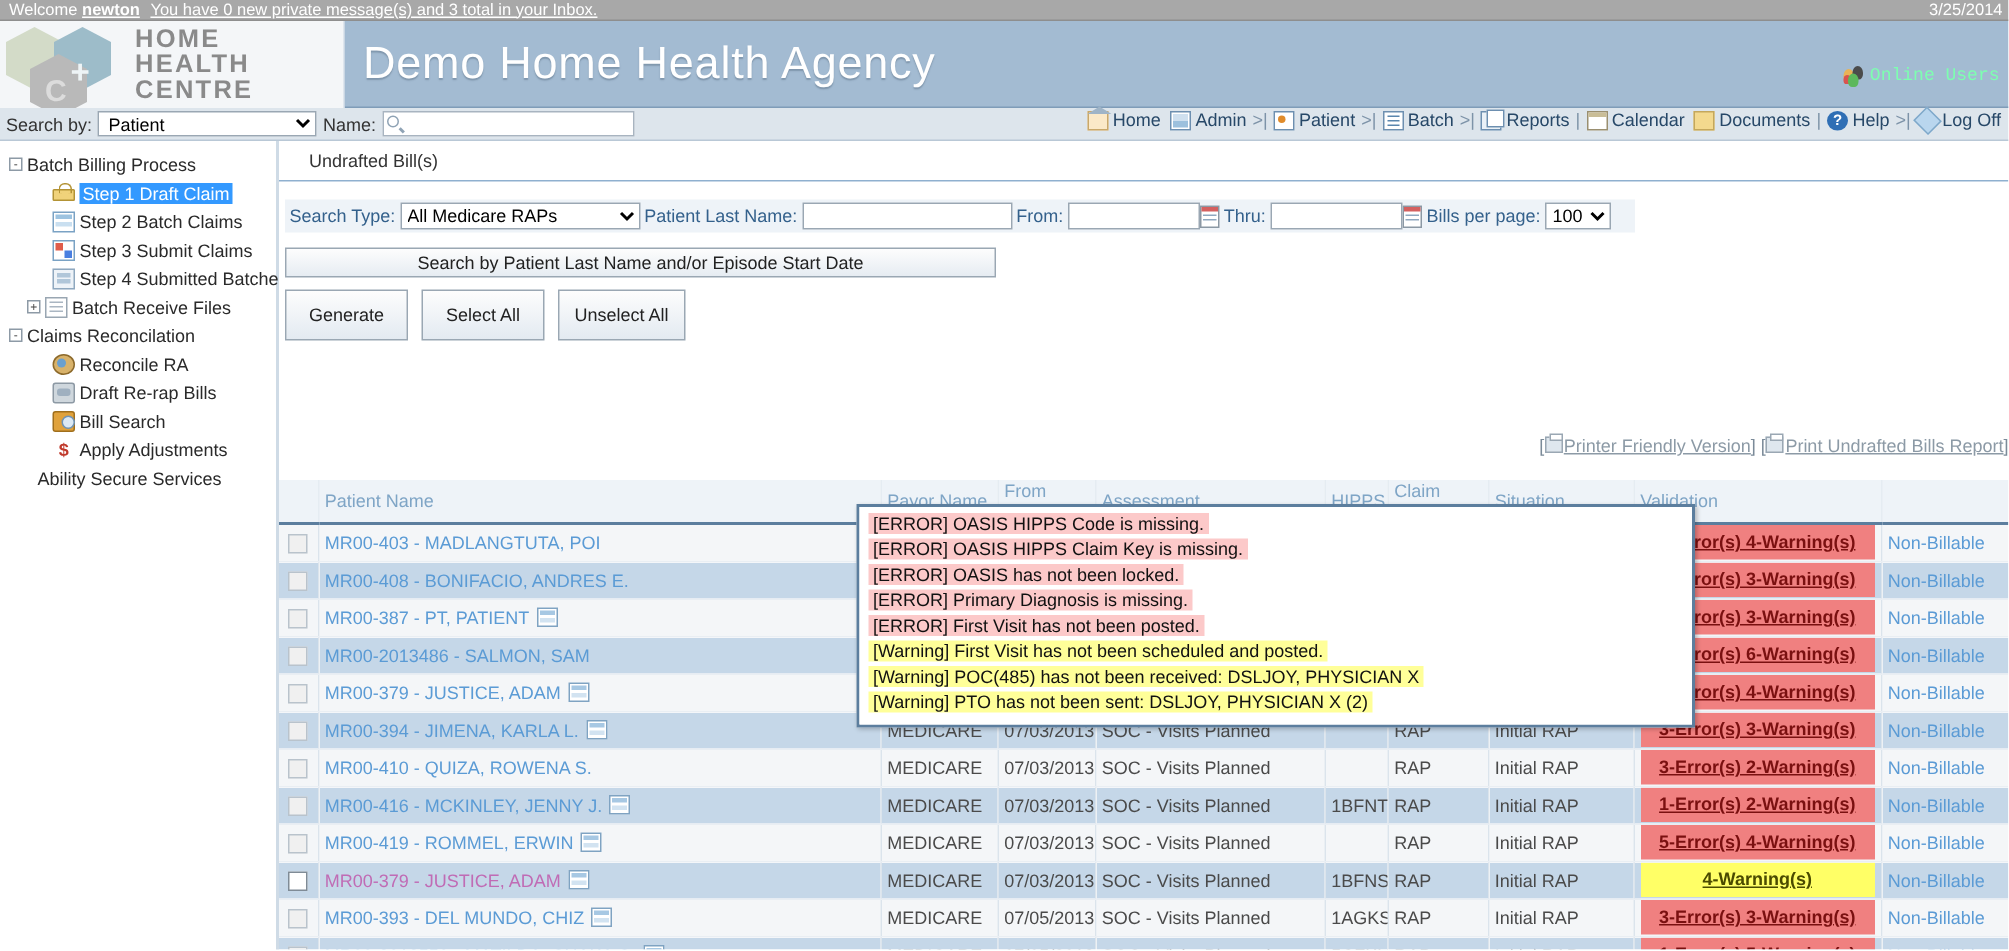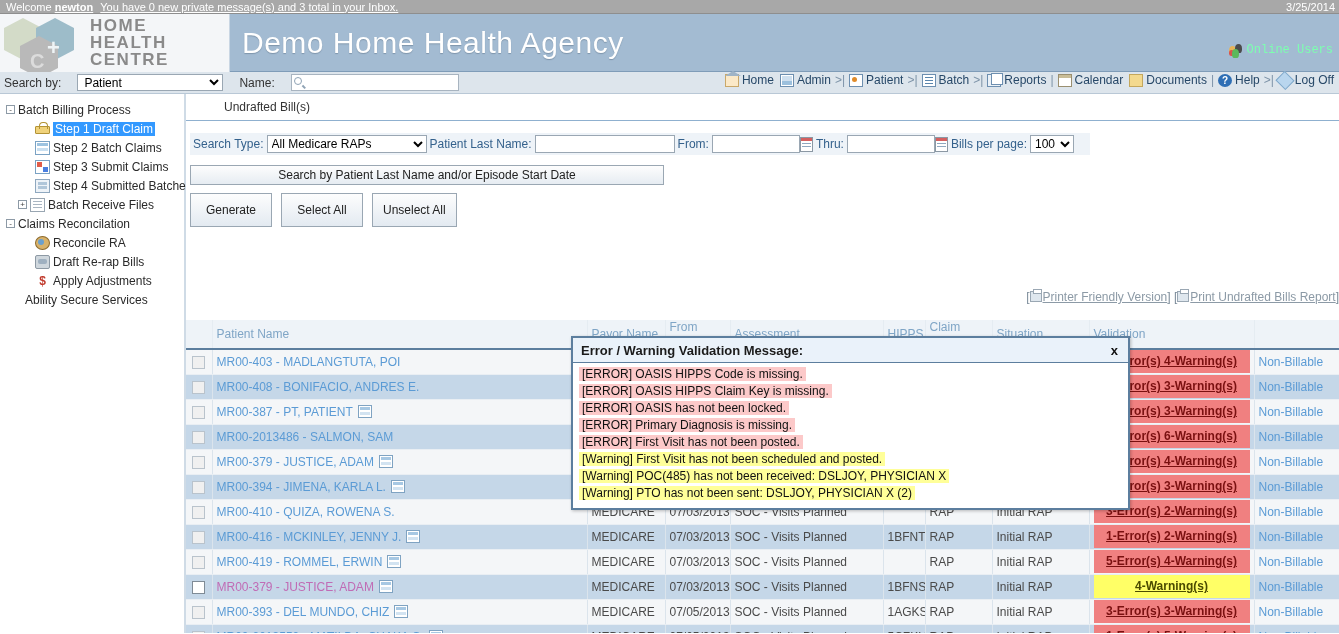--- a/index.html
+++ b/index.html
@@ -75,21 +75,21 @@
   .ou-icon { width:16px; height:16px; position:relative; display:inline-block;}
   .ou-icon i { position:absolute; border-radius:50% 50% 40% 40%; display:block;}
   .ou-a { width:7px;height:9px; background:#e8b357; left:0; top:4px;}
   .ou-b { width:7px;height:9px; background:#4b4b4b; left:6px; top:2px;}
   .ou-c { width:7px;height:9px; background:#5cb85c; left:3px; top:7px;}
   .ou-d { width:5px;height:6px; background:#d9534f; left:0px; top:8px;}
 
   
   .searchbar {
     height: 22px; background: #dde5ec; display: flex; align-items: center;
-    padding: 0 4px; gap: 16px; border-bottom: 1px solid #b9c8d6;
+    padding: 0 4px; gap: 4px; border-bottom: 1px solid #b9c8d6;
     position: relative;
   }
   .searchbar label { color:#333; font-size:12px; }
   .sb-select {
     width: 146px; height: 17px; font-size: 12px; font-family:"Liberation Sans",sans-serif;
     border: 1px solid #9aa7b3; background:#fff; padding:0 2px;
   }
   .sb-input {
     width: 168px; height: 17px; border: 1px solid #a8b4c0; background:#fff;
     font-size: 12px; padding-left: 16px; color:#333;
@@ -157,21 +157,21 @@
   .ic-search::after{content:"";position:absolute;left:5px;top:2px;width:7px;height:7px;border:1.5px solid #6f93b5;border-radius:50%;background:#dce9f4;}
   .ic-adjust{ color:#c0392b;font-weight:bold;font-size:12px;line-height:14px;text-align:center;}
   .tree-label { color:#2a2a2a; }
   .tree-label.sel { background:#3399ff; color:#ffffff; padding:0 2px; }
   .lvl1 { padding-left: 2px; }
   .lvl2 { padding-left: 14px; }
   .lvl2b { padding-left: 16px; }
 
   
   .content { flex:1; position:relative; background:#ffffff; padding: 6px 0 0 0; overflow:hidden;}
-  .page-title { font-size:12px; color:#333; padding-left:4px;margin-left:34px; }
+  .page-title { font-size:12px; color:#333; padding-left:20px; }
   .title-rule { height:1px; background:#8fb0cf; margin:6px 0 12px 0; }
 
   .filter-strip {
     display:flex; align-items:center; gap:0px; margin-left:4px;
     background:#eef3f8; height:22px; width: 900px; border:0;
   }
   .fs-label { color:#34618c; font-size:12px; padding:0 3px; white-space:nowrap;}
   .fs-select { height:18px; font-size:12px; border:1px solid #9aa7b3; background:#fff; font-family:"Liberation Sans",sans-serif;}
   .fs-input { height:18px; border:1px solid #9aa7b3; background:#fff; font-size:12px;}
   .cal-btn {
@@ -398,20 +398,25 @@
       </div>
       <div class="tree-node lvl2">
         <span class="dots"></span>
         <span class="ticon ic-ra"></span>
         <span class="tree-label">Reconcile RA</span>
       </div>
       <div class="tree-node lvl2">
         <span class="dots"></span>
         <span class="ticon ic-rerap"></span>
         <span class="tree-label">Draft Re-rap Bills</span>
+      </div>
+      <div class="tree-node lvl2">
+        <span class="dots"></span>
+        <span class="ticon ic-search"></span>
+        <span class="tree-label">Bill Search</span>
       </div>
       <div class="tree-node lvl2">
         <span class="dots"></span>
         <span class="ticon ic-adjust">$</span>
         <span class="tree-label">Apply Adjustments</span>
       </div>
       <div class="tree-node lvl1" style="padding-left:4px">
         <span class="dots"></span>
         <span>Ability Secure Services</span>
       </div>
@@ -650,24 +655,20 @@
                   <a href="#" class="valbox">1-Error(s) 5-Warning(s)</a>
                 </td>
                 <td><span class="nonbill">Non-Billable</span></td>
               </tr>
             </tbody>
         </table>
       </div>
 
       
       <div class="modal">
-        <div class="modal-head">
-          <span>Error / Warning Validation Message:</span>
-          <span class="modal-close">x</span>
-        </div>
         <div class="modal-body" id="modal-messages">
             <div class="msg err"><span>[ERROR] OASIS HIPPS Code is missing.</span></div>
             <div class="msg err"><span>[ERROR] OASIS HIPPS Claim Key is missing.</span></div>
             <div class="msg err"><span>[ERROR] OASIS has not been locked.</span></div>
             <div class="msg err"><span>[ERROR] Primary Diagnosis is missing.</span></div>
             <div class="msg err"><span>[ERROR] First Visit has not been posted.</span></div>
             <div class="msg warn"><span>[Warning] First Visit has not been scheduled and posted.</span></div>
             <div class="msg warn"><span>[Warning] POC(485) has not been received: DSLJOY, PHYSICIAN X</span></div>
             <div class="msg warn"><span>[Warning] PTO has not been sent: DSLJOY, PHYSICIAN X (2)</span></div>
           </div>

